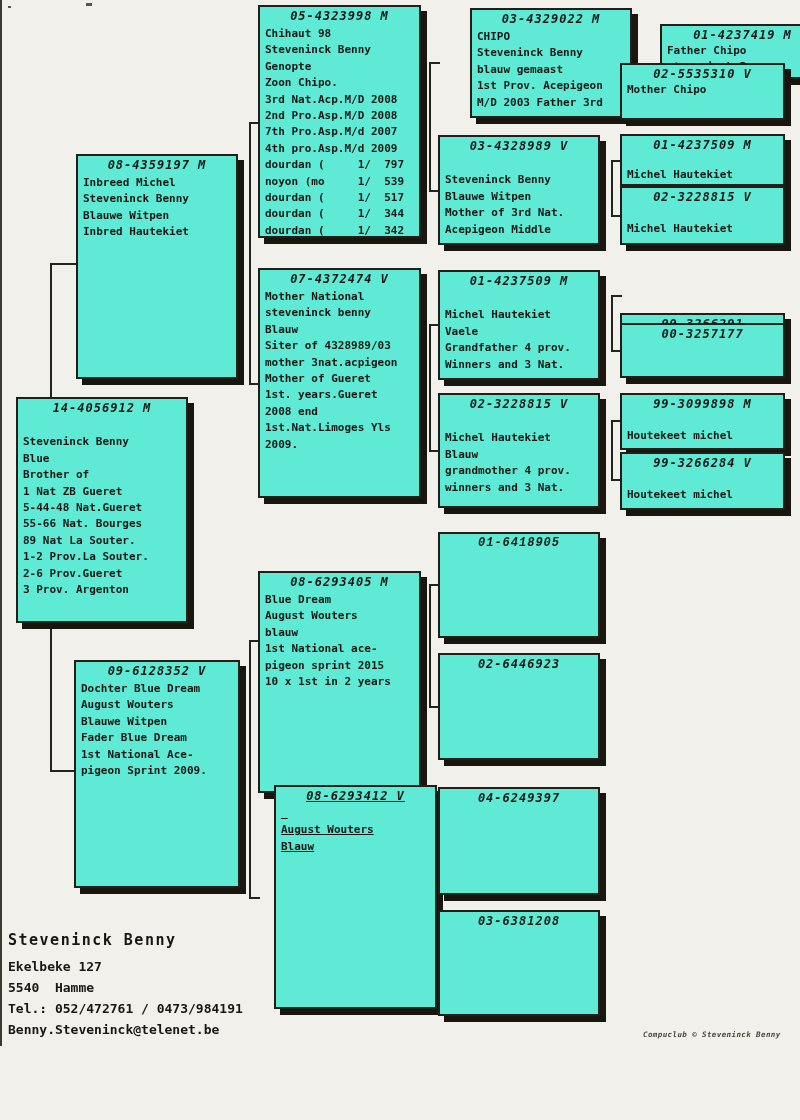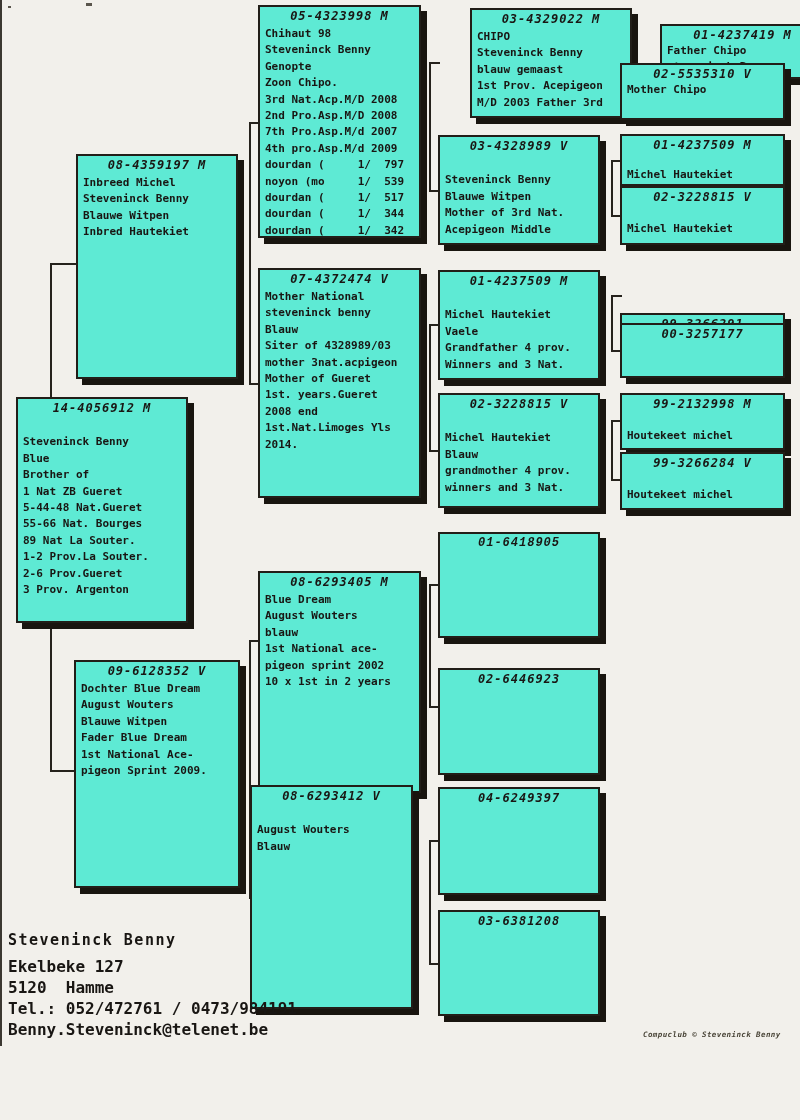--- a/index.html
+++ b/index.html
@@ -24,21 +24,21 @@
     padding:3px 16px 0 5px; font-size:11px; font-weight:bold;
     line-height:16.4px; white-space:pre; overflow:hidden;
   }
   .conn { position:absolute; background:#26221c; z-index:1; }
   .speck { position:absolute; background:#5a554c; z-index:1; }
   .edge-line { position:absolute; left:0; top:0; width:2px; height:1046px; background:#3c3831; z-index:1; }
   .footer { position:absolute; left:8px; top:931px; z-index:2; }
   .footer .fname {
     font-size:15px; font-weight:bold; letter-spacing:1.5px; white-space:pre;
   }
-  .footer .flines { margin-top:7px; font-size:16px; font-weight:bold; line-height:21px; white-space:pre; }
+  .footer .flines { margin-top:7px; font-size:13px; font-weight:bold; line-height:21px; white-space:pre; }
   .credit {
     position:absolute; left:643px; top:1030px; z-index:2;
     font-size:7.5px; font-weight:bold; font-style:italic;
     color:#4a4538; letter-spacing:0.4px; white-space:nowrap;
   }
 </style>
 </head>
 <body>
 
 <div class="page">
@@ -97,27 +97,27 @@
     <div class="hdr">09-6128352 V</div>
     <div class="bdy"><div class="ln">Dochter Blue Dream</div><div class="ln">August Wouters</div><div class="ln">Blauwe Witpen</div><div class="ln">Fader Blue Dream</div><div class="ln">1st National Ace-</div><div class="ln">pigeon Sprint 2009.</div></div>
   </div>
 
   <div class="pbox" style="left:258px;top:5px;width:163px;height:233px;">
     <div class="hdr">05-4323998 M</div>
     <div class="bdy"><div class="ln">Chihaut 98</div><div class="ln">Steveninck Benny</div><div class="ln">Genopte</div><div class="ln">Zoon Chipo.</div><div class="ln">3rd Nat.Acp.M/D 2008</div><div class="ln">2nd Pro.Asp.M/D 2008</div><div class="ln">7th Pro.Asp.M/d 2007</div><div class="ln">4th pro.Asp.M/d 2009</div><div class="ln">dourdan (     1/  797</div><div class="ln">noyon (mo     1/  539</div><div class="ln">dourdan (     1/  517</div><div class="ln">dourdan (     1/  344</div><div class="ln">dourdan (     1/  342</div></div>
   </div>
   <div class="pbox" style="left:258px;top:268px;width:163px;height:230px;">
     <div class="hdr">07-4372474 V</div>
-    <div class="bdy"><div class="ln">Mother National</div><div class="ln">steveninck benny</div><div class="ln">Blauw</div><div class="ln">Siter of 4328989/03</div><div class="ln">mother 3nat.acpigeon</div><div class="ln">Mother of Gueret</div><div class="ln">1st. years.Gueret</div><div class="ln">2008 end</div><div class="ln">1st.Nat.Limoges Yls</div><div class="ln">2014.</div></div>
+    <div class="bdy"><div class="ln">Mother National</div><div class="ln">steveninck benny</div><div class="ln">Blauw</div><div class="ln">Siter of 4328989/03</div><div class="ln">mother 3nat.acpigeon</div><div class="ln">Mother of Gueret</div><div class="ln">1st. years.Gueret</div><div class="ln">2008 end</div><div class="ln">1st.Nat.Limoges Yls</div><div class="ln">2009.</div></div>
   </div>
   <div class="pbox" style="left:258px;top:530px;width:163px;height:222px;margin-top:41px;">
     <div class="hdr">08-6293405 M</div>
-    <div class="bdy"><div class="ln">Blue Dream</div><div class="ln">August Wouters</div><div class="ln">blauw</div><div class="ln">1st National ace-</div><div class="ln">pigeon sprint 2002</div><div class="ln">10 x 1st in 2 years</div></div>
+    <div class="bdy"><div class="ln">Blue Dream</div><div class="ln">August Wouters</div><div class="ln">blauw</div><div class="ln">1st National ace-</div><div class="ln">pigeon sprint 2015</div><div class="ln">10 x 1st in 2 years</div></div>
   </div>
-  <div class="pbox" style="left:250px;top:785px;width:163px;height:224px;">
+  <div class="pbox" style="left:274px;top:785px;width:163px;height:224px;text-decoration:underline;">
     <div class="hdr">08-6293412 V</div>
     <div class="bdy"><div class="ln">&nbsp;</div><div class="ln">August Wouters</div><div class="ln">Blauw</div></div>
   </div>
 
   <div class="pbox" style="left:454px;top:8px;width:162px;height:110px;margin-left:16px;">
     <div class="hdr">03-4329022 M</div>
     <div class="bdy"><div class="ln">CHIPO</div><div class="ln">Steveninck Benny</div><div class="ln">blauw gemaast</div><div class="ln">1st Prov. Acepigeon</div><div class="ln">M/D 2003 Father 3rd</div></div>
   </div>
   <div class="pbox" style="left:438px;top:135px;width:162px;height:110px;">
     <div class="hdr">03-4328989 V</div>
@@ -128,21 +128,21 @@
     <div class="bdy"><div class="ln">&nbsp;</div><div class="ln">Michel Hautekiet</div><div class="ln">Vaele</div><div class="ln">Grandfather 4 prov.</div><div class="ln">Winners and 3 Nat.</div></div>
   </div>
   <div class="pbox" style="left:438px;top:393px;width:162px;height:115px;">
     <div class="hdr">02-3228815 V</div>
     <div class="bdy"><div class="ln">&nbsp;</div><div class="ln">Michel Hautekiet</div><div class="ln">Blauw</div><div class="ln">grandmother 4 prov.</div><div class="ln">winners and 3 Nat.</div></div>
   </div>
   <div class="pbox" style="left:438px;top:532px;width:162px;height:106px;font-family:Liberation Mono, monospace;">
     <div class="hdr">01-6418905</div>
     <div class="bdy"></div>
   </div>
-  <div class="pbox" style="left:438px;top:668px;width:162px;height:107px;">
+  <div class="pbox" style="left:438px;top:653px;width:162px;height:107px;">
     <div class="hdr">02-6446923</div>
     <div class="bdy"></div>
   </div>
   <div class="pbox" style="left:438px;top:787px;width:162px;height:108px;">
     <div class="hdr">04-6249397</div>
     <div class="bdy"></div>
   </div>
   <div class="pbox" style="left:438px;top:910px;width:162px;height:106px;">
     <div class="hdr">03-6381208</div>
     <div class="bdy"></div>
@@ -166,28 +166,28 @@
   </div>
   <div class="pbox" style="left:620px;top:270px;width:165px;height:53px;margin-top:43px;">
     <div class="hdr">99-3266291</div>
     <div class="bdy"></div>
   </div>
   <div class="pbox" style="left:620px;top:323px;width:165px;height:55px;">
     <div class="hdr">00-3257177</div>
     <div class="bdy"></div>
   </div>
   <div class="pbox" style="left:620px;top:393px;width:165px;height:57px;">
-    <div class="hdr">99-2132998 M</div>
+    <div class="hdr">99-3099898 M</div>
     <div class="bdy" style="padding-top:17px;"><div class="ln">Houtekeet michel</div></div>
   </div>
   <div class="pbox" style="left:620px;top:452px;width:165px;height:58px;">
     <div class="hdr">99-3266284 V</div>
     <div class="bdy" style="padding-top:17px;"><div class="ln">Houtekeet michel</div></div>
   </div>
 
   <div class="footer">
     <div class="fname">Steveninck Benny</div>
-    <div class="flines"><div class="ln">Ekelbeke 127</div><div class="ln">5120  Hamme</div><div class="ln">Tel.: 052/472761 / 0473/984191</div><div class="ln">Benny.Steveninck@telenet.be</div></div>
+    <div class="flines"><div class="ln">Ekelbeke 127</div><div class="ln">5540  Hamme</div><div class="ln">Tel.: 052/472761 / 0473/984191</div><div class="ln">Benny.Steveninck@telenet.be</div></div>
   </div>
 
   <div class="credit">Compuclub © Steveninck Benny</div>
 
 </div>
 
 </body></html>

